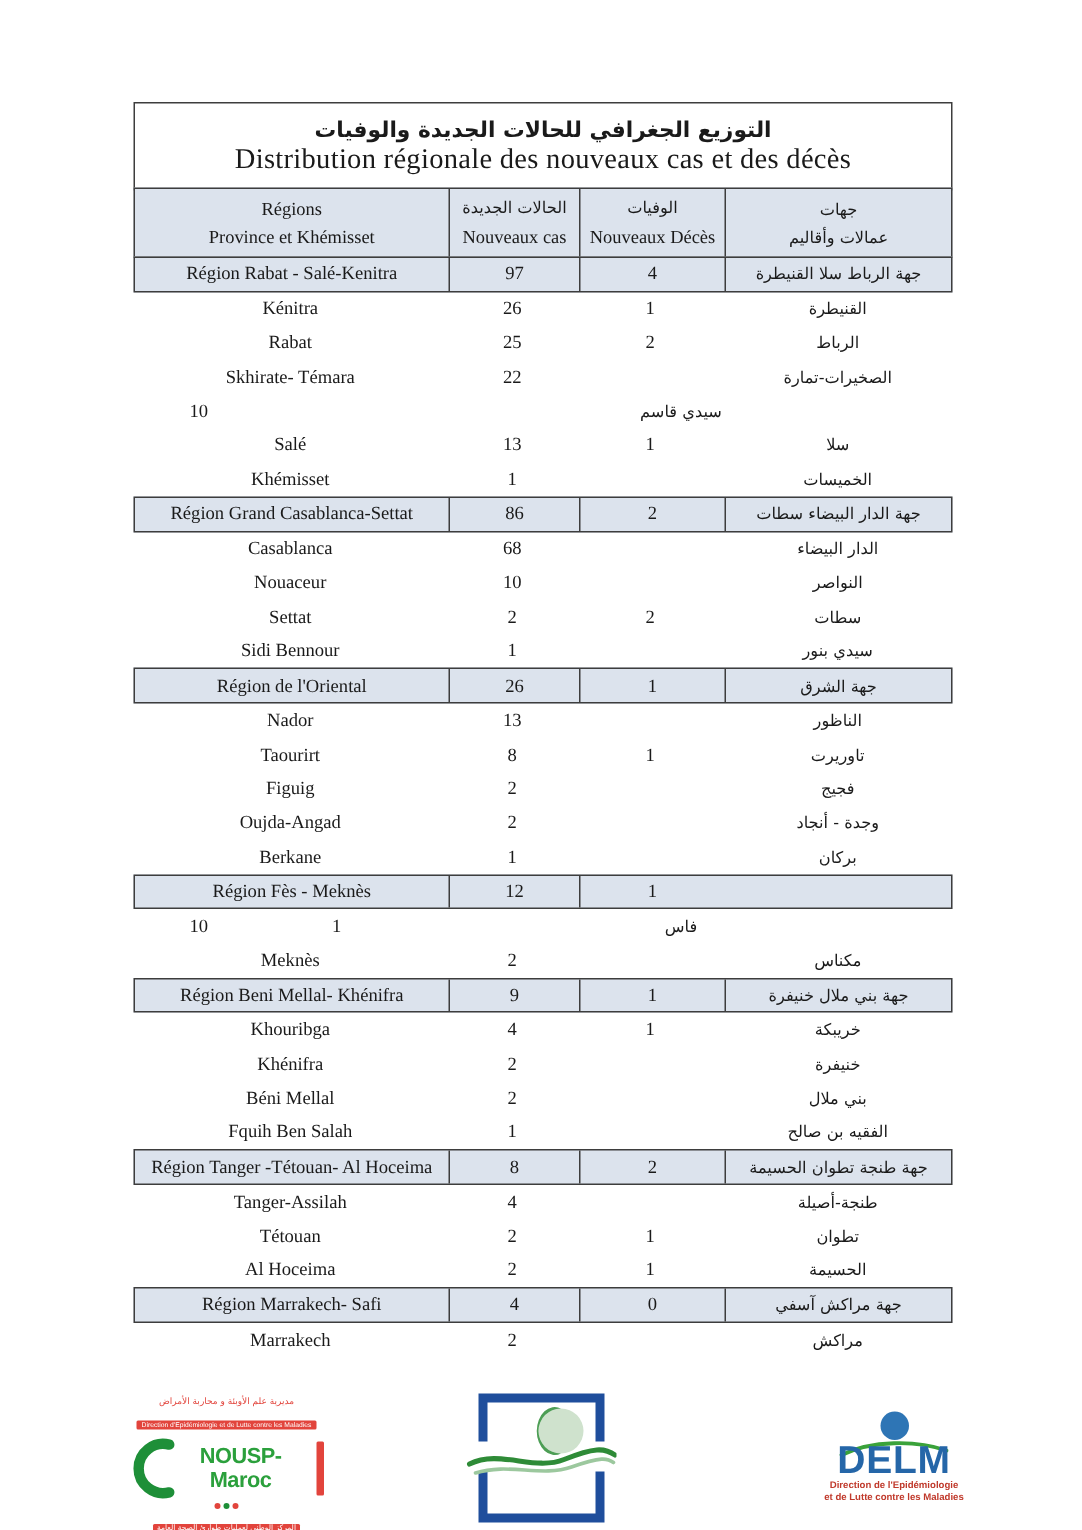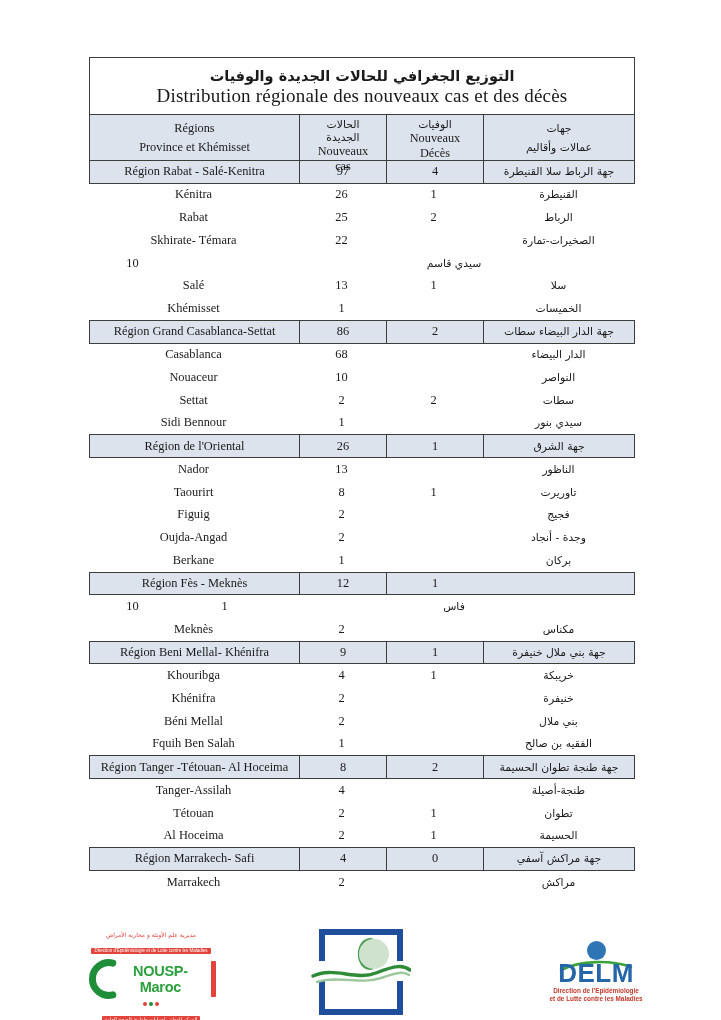--- a/index.html
+++ b/index.html
@@ -1,33 +1,33 @@
 <!DOCTYPE html>
 <html><head>
 <meta charset="utf-8">
 <style>
   * { margin:0; padding:0; box-sizing:border-box; }
   html,body { width:721px; height:1020px; background:#ffffff; overflow:hidden; }
   body { font-family:"Liberation Serif", serif; color:#1a1a1a; position:relative; }
 
-  .tbl { position:absolute; left:89px; top:57px; width:546px; }
+  .tbl { position:absolute; left:89px; top:68px; width:546px; }
 
   .band { border:1.6px solid #3d3d3d; background:#dce3ed; display:flex; width:100%; }
   .band + .band { margin-top:-1.6px; }
   .band > .c + .c { border-left:1.6px solid #3d3d3d; }
 
   .title-band { background:#ffffff; flex-direction:column; justify-content:center;
                 align-items:center; height:59px; text-align:center; }
   .title-ar { font-family:"DejaVu Sans", sans-serif; font-weight:bold; font-size:14.5px;
               direction:rtl; line-height:1.25; }
   .title-fr { font-size:19px; line-height:1.15; letter-spacing:0.2px; }
 
   .hdr { height:47px; }
   .hdr .c { display:flex; flex-direction:column; justify-content:space-around;
-            align-items:center; text-align:center; padding:3px 16px; }
+            align-items:center; text-align:center; padding:3px 0; }
   .hdr-line { font-size:12.3px; }
 
   .c1 { width:209px; } .c2 { width:87px; } .c3 { width:97px; } .c4 { flex:1; }
 
   .ar { font-family:"DejaVu Sans", sans-serif; font-size:10.8px; direction:rtl; }
 
   .region-band { height:23.8px; align-items:center; }
   .region-band .c { display:flex; align-items:center; justify-content:center;
                     height:100%; font-size:12.4px; text-align:center; }
   .region-band .ar { font-size:10.8px; }

